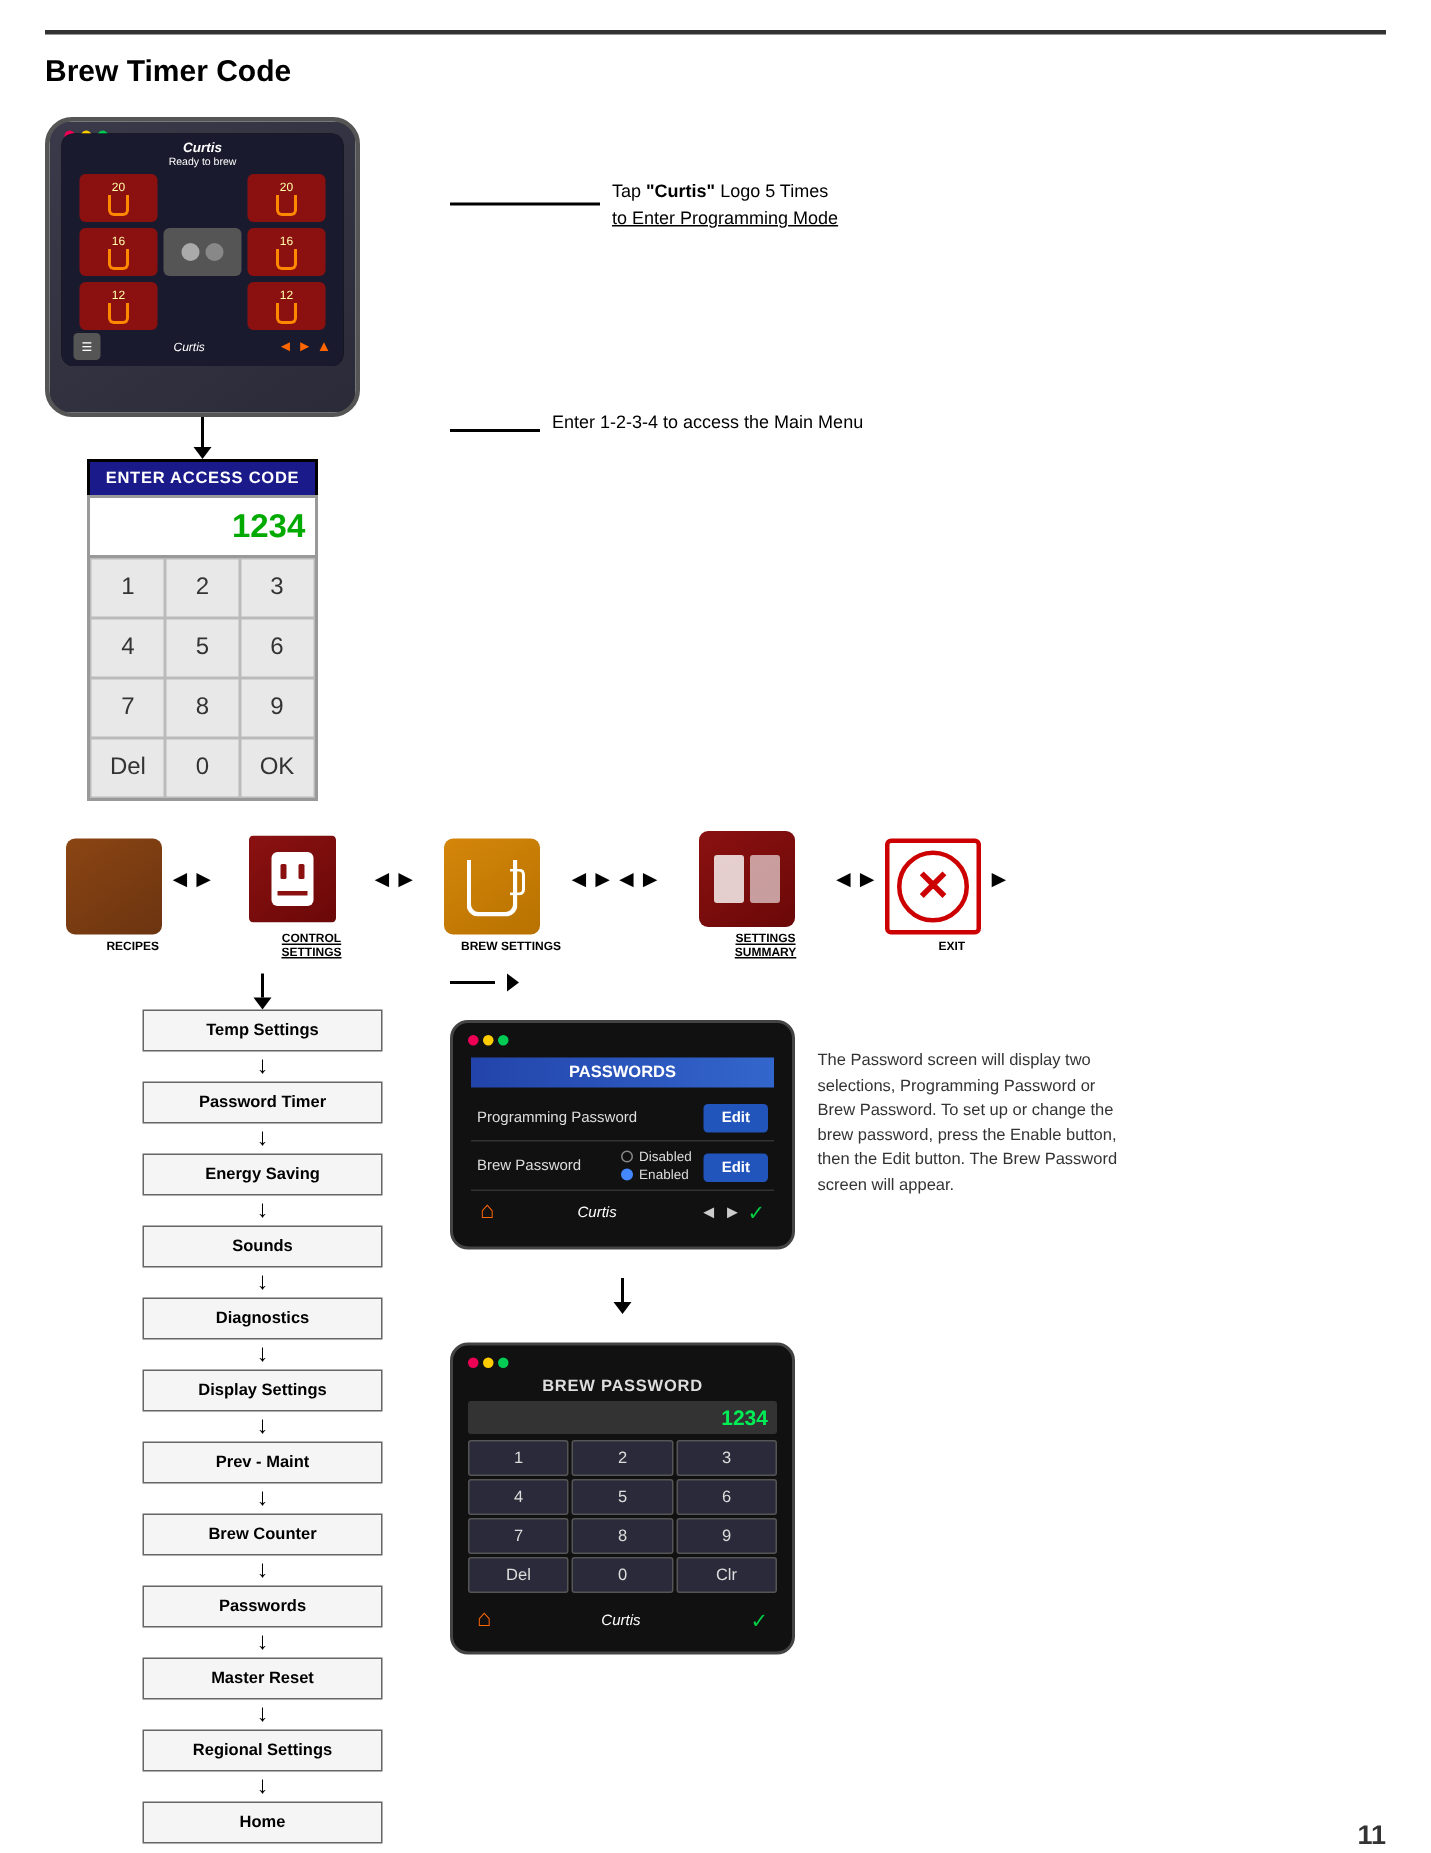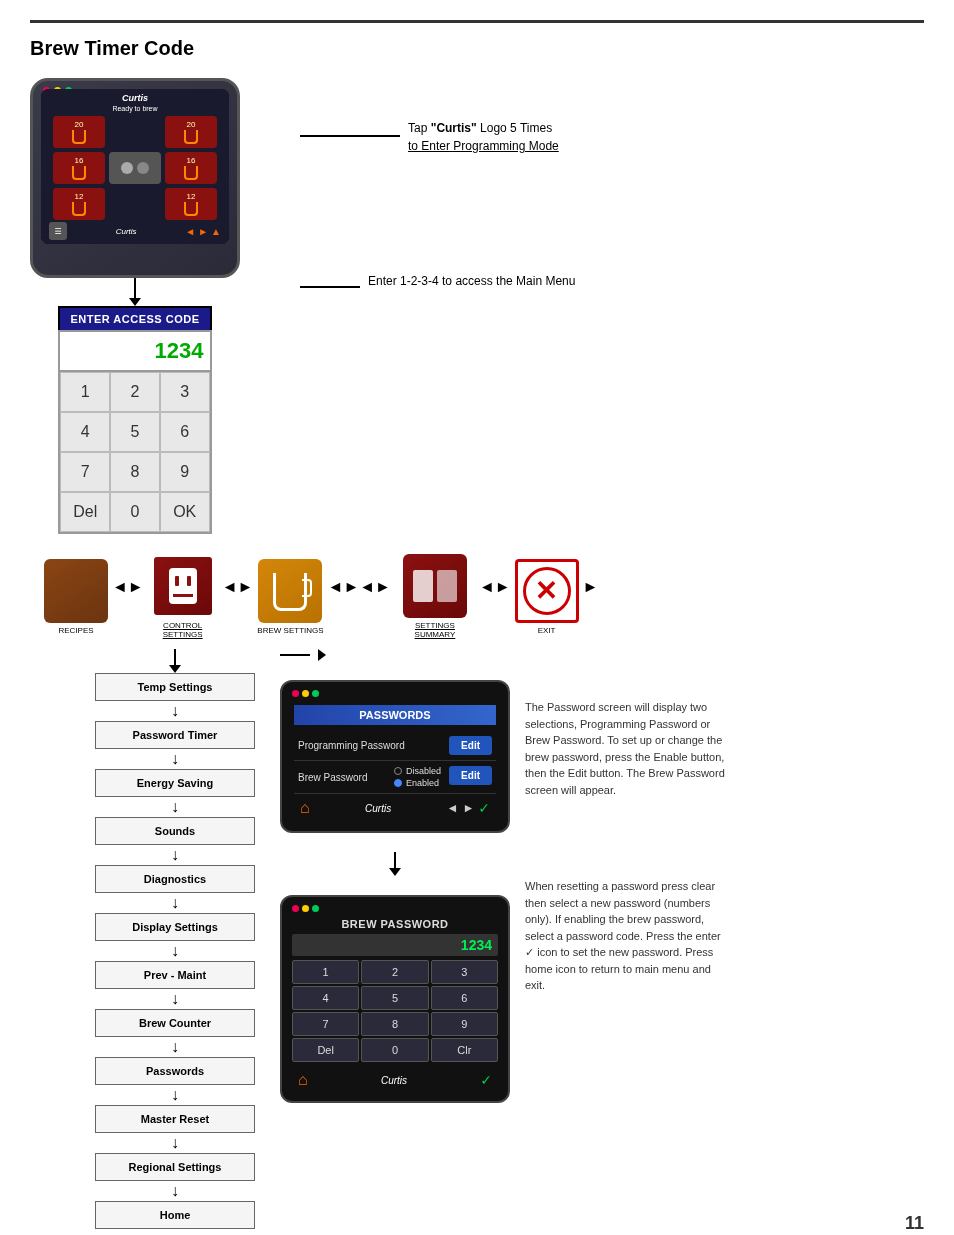--- a/index.html
+++ b/index.html
@@ -196,33 +196,35 @@
     }
 
     .icon-img.brown { background: linear-gradient(145deg, #8B4513, #6B3410); }
     .icon-img.dark-red { background: linear-gradient(145deg, #8B1111, #6B0808); }
     .icon-img.orange-yellow { background: linear-gradient(145deg, #D4860A, #B87200); }
     .icon-img.blue-dark { background: linear-gradient(145deg, #1A3A7A, #0E2456); }
     .icon-img.dark-red2 { background: linear-gradient(145deg, #8B1111, #6B0808); }
 
     .icon-label {
       font-size: 8px;
-      font-weight: normal;
+      font-weight: bold;
       text-align: center;
       margin-top: 3px;
       text-transform: uppercase;
       color: #000;
+      margin-left: 25px;
     }
 
     .icon-label.underline { text-decoration: underline; }
 
     
     .bottom-section {
       display: flex;
       flex-direction: row;
+      gap: 20px;
       margin-top: 10px;
     }
 
     
     .control-menu {
       display: flex;
       flex-direction: column;
       align-items: center;
       min-width: 170px;
       margin-left: 60px;
@@ -778,21 +780,21 @@
             <div class="pw-dot d3"></div>
           </div>
           <div class="pw-screen">
             <div class="pw-header">PASSWORDS</div>
             <div class="pw-row">
               <span class="pw-row-label">Programming Password</span>
               <button class="pw-edit-btn">Edit</button>
             </div>
             <div class="pw-row" style="padding:5px 4px;">
               <span class="pw-row-label">Brew Password</span>
-              <div style="display:flex;align-items:flex-start;gap:8px;">
+              <div style="display:flex;align-items:flex-end;gap:8px;">
                 <div class="pw-radio-group">
                   <div class="pw-radio-row">
                     <div class="radio-circle"></div>
                     <span style="font-size:9px;color:#ddd;">Disabled</span>
                   </div>
                   <div class="pw-radio-row">
                     <div class="radio-circle active"></div>
                     <span style="font-size:9px;color:#ddd;">Enabled</span>
                   </div>
                 </div>
@@ -845,21 +847,18 @@
               <span class="checkmark-green">✓</span>
             </div>
           </div>
         </div>
       </div>
 
       <div class="description-col">
         <div class="desc-section">
           <p style="font-size:11px;line-height:1.5;color:#333;margin-top:50px;">The Password screen will display two selections, Programming Password or Brew Password. To set up or change the brew password, press the Enable button, then the Edit button. The Brew Password screen will appear.</p>
         </div>
-        <div class="desc-section" style="margin-top:80px;">
-          <p style="font-size:11px;line-height:1.5;color:#333;">When resetting a password press clear then select a new password (numbers only). If enabling the brew password, select a password code. Press the enter ✓ icon to set the new password. Press home icon to return to main menu and exit.</p>
-        </div>
       </div>
     </div>
   </div>
 
   <div class="page-number">11</div>
 </div>
 
 </body></html>

